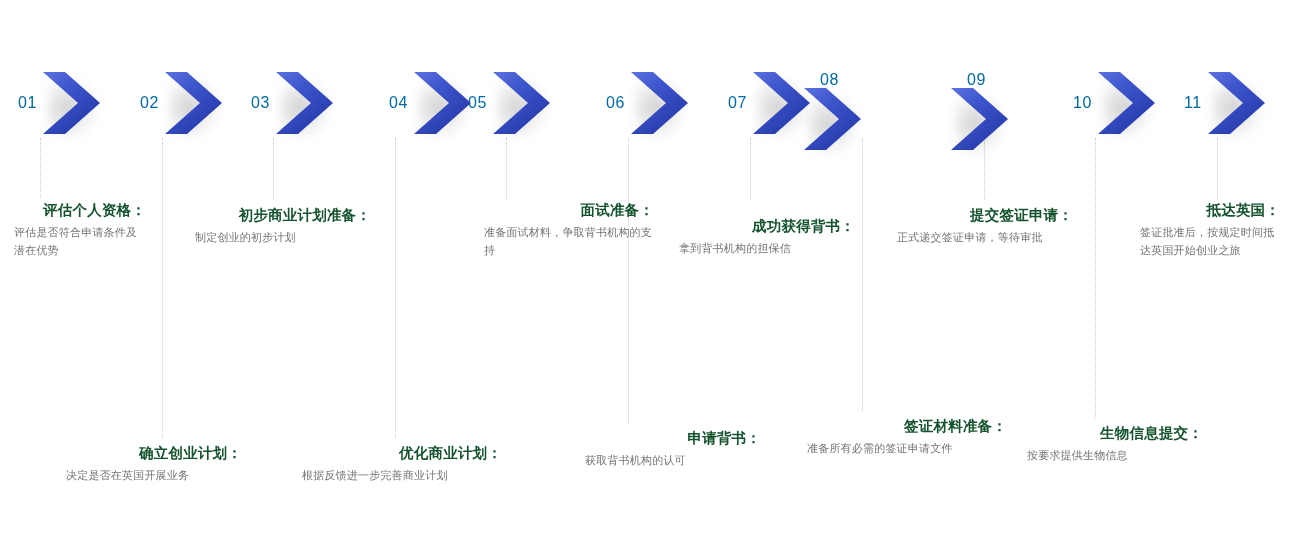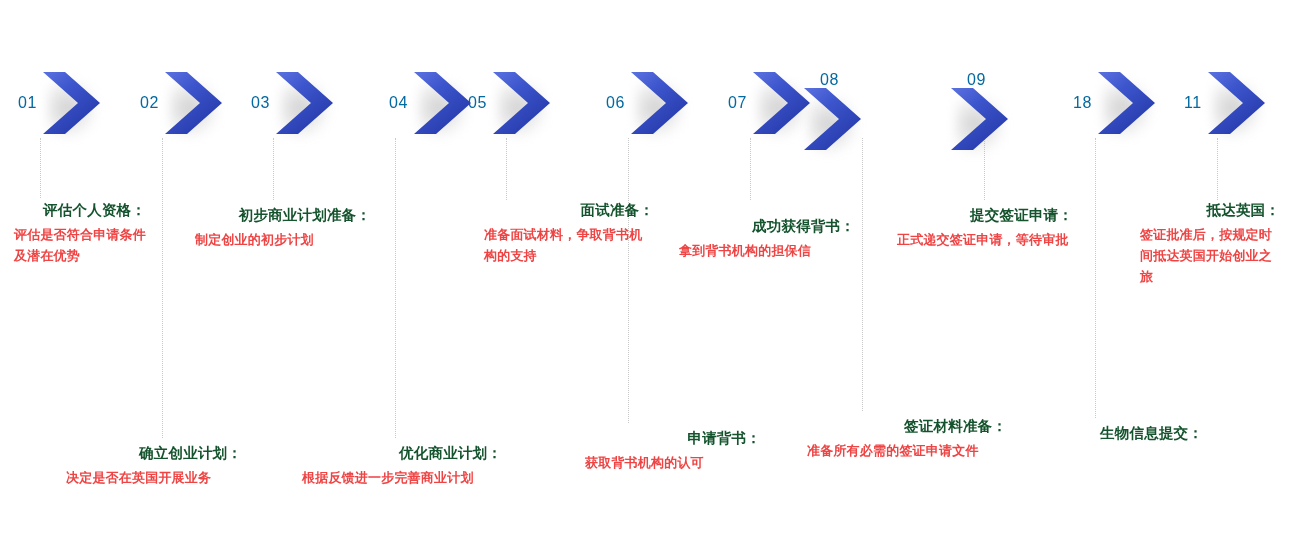--- a/index.html
+++ b/index.html
@@ -80,23 +80,23 @@
   .step-text .title {
     font-size: 14.5px;
     font-weight: bold;
     color: #14532d;
     line-height: 1.45;
     margin-bottom: 3px;
     letter-spacing: 0.2px;
     text-align: right;
   }
   .step-text .desc {
-    font-size: 13px;
-    font-weight: bold;
-    color: #ef4444;
+    font-size: 11px;
+    font-weight: normal;
+    color: #737373;
     line-height: 1.62;
     letter-spacing: 0.2px;
   }
   .step-text.wide { width: 176px; }
   .step-text.wider { width: 200px; }
 </style>
 </head>
 <body>
 
 <div id="stage">
@@ -204,21 +204,21 @@
     <span class="step-number">09</span>
     <span class="chevron-wrap">
       <span class="chevron-shadow"></span>
       <svg class="chevron" viewBox="0 0 57 62" xmlns="http://www.w3.org/2000/svg" aria-hidden="true">
         <path d="M0 0 L22 0 L57 31 L22 62 L0 62 L35 31 Z" fill="url(#g1)"></path>
       </svg>
     </span>
   </div>
 
   <div class="step-marker" style="left:1073px;">
-    <span class="step-number">18</span>
+    <span class="step-number">10</span>
     <span class="chevron-wrap">
       <span class="chevron-shadow"></span>
       <svg class="chevron" viewBox="0 0 57 62" xmlns="http://www.w3.org/2000/svg" aria-hidden="true">
         <path d="M0 0 L22 0 L57 31 L22 62 L0 62 L35 31 Z" fill="url(#g1)"></path>
       </svg>
     </span>
   </div>
 
   <div class="step-marker" style="left:1184px;">
     <span class="step-number">11</span>
@@ -270,20 +270,21 @@
     <div class="desc">准备所有必需的签证申请文件</div>
   </div>
 
   <div class="step-text" style="left:897px; top:205px; width:176px;">
     <div class="title">提交签证申请：</div>
     <div class="desc">正式递交签证申请，等待审批</div>
   </div>
 
   <div class="step-text wide" style="left:1027px; top:423px;">
     <div class="title">生物信息提交：</div>
+    <div class="desc">按要求提供生物信息</div>
   </div>
 
   <div class="step-text" style="left:1140px; top:200px; width:140px;">
     <div class="title">抵达英国：</div>
     <div class="desc">签证批准后，按规定时间抵达英国开始创业之旅</div>
   </div>
 
 </div>
 
 </body></html>

